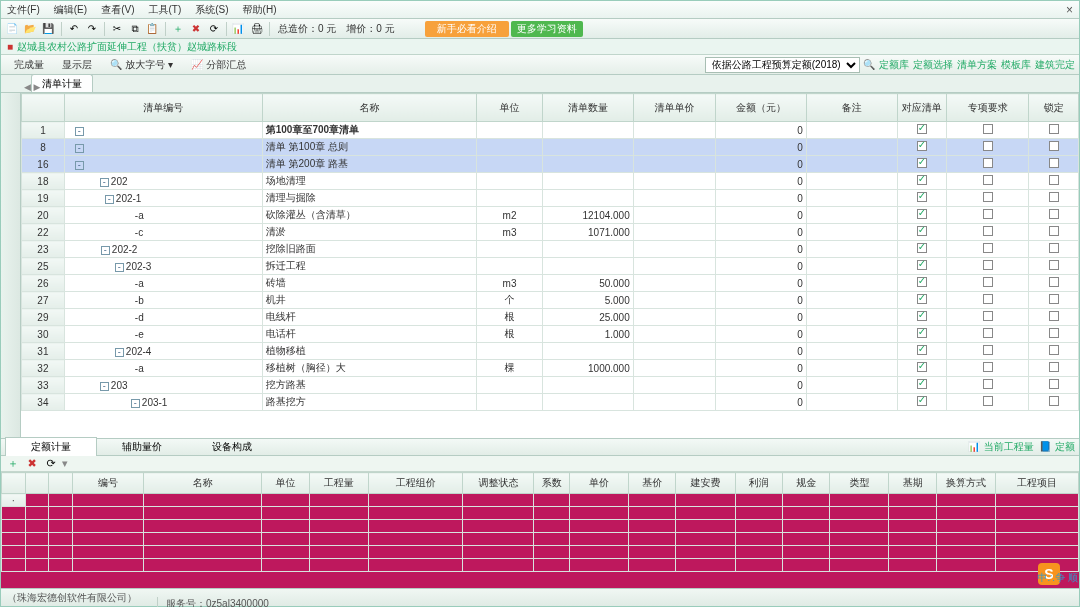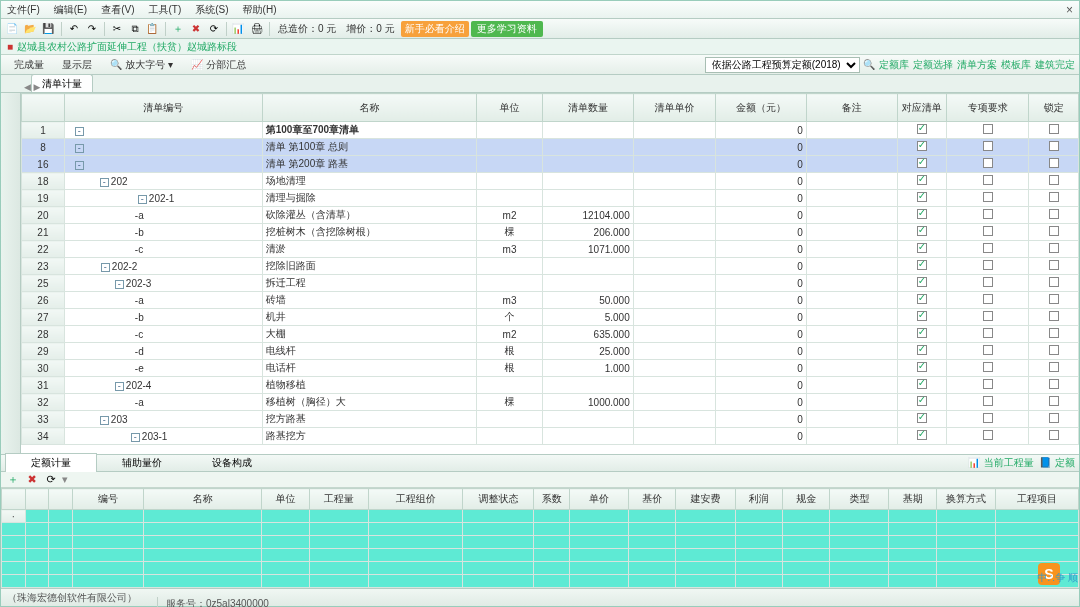--- a/index.html
+++ b/index.html
@@ -4,21 +4,21 @@
 <style>
 * { box-sizing: border-box; margin: 0; padding: 0; font-family: "Microsoft YaHei", SimSun, Arial, sans-serif; }
 body { background: #f0f0f0; font-size: 11px; overflow: hidden; }
 .app { width: 1080px; height: 607px; display: flex; flex-direction: column; background: #fff; border: 1px solid #9cb; }
 .menubar { height: 18px; background: linear-gradient(#fafdfc,#e9f3ef); border-bottom: 1px solid #b5ccc3; display: flex; gap: 14px; padding: 0 6px; font-size: 10px; align-items: center; color: #333; }
 .close-x { margin-left: auto; font-size: 12px; color: #555; cursor: pointer; }
 .toolbar1 { height: 20px; background: linear-gradient(#f7fbf9,#e2ede8); border-bottom: 1px solid #b5ccc3; display: flex; align-items: center; gap: 2px; padding: 0 4px; font-size: 10px; }
 .tb-icon { width: 16px; height: 16px; display: inline-flex; align-items: center; justify-content: center; border: 1px solid transparent; border-radius: 2px; cursor: pointer; }
 .tb-sep { width: 1px; height: 14px; background: #c0d0c8; margin: 0 2px; }
 .tb-text { color: #333; margin: 0 4px; }
-.btn-orange { background: #f7a13b; color: #fff; padding: 1px 4px; border-radius: 2px; cursor: pointer; }
+.btn-orange { background: #f7a13b; color: #fff; padding: 1px 12px; border-radius: 2px; cursor: pointer; margin-left: 24px; }
 .btn-green { background: #4fb84f; color: #fff; padding: 1px 6px; border-radius: 2px; cursor: pointer; }
 .titlebar { height: 16px; background: #eaf5f0; border-bottom: 1px solid #c0d5cb; padding: 0 6px; font-size: 10px; display: flex; align-items: center; color: #2a6; }
 .sub-toolbar { height: 20px; background: linear-gradient(#f7fbf9,#e5efe9); border-bottom: 1px solid #b5ccc3; display: flex; align-items: center; font-size: 10px; padding: 0 4px; }
 .sub-toolbar .sbtn { padding: 1px 8px; border: 1px solid transparent; cursor: pointer; color: #333; }
 .sub-right { margin-left: auto; display: flex; align-items: center; gap: 4px; }
 .dropdown { border: 1px solid #a8beb3; background: #fff; height: 16px; font-size: 10px; padding: 0 2px; min-width: 100px; }
 .link { color: #2a6; cursor: pointer; }
 .tabs { height: 18px; background: #e8f2ed; border-bottom: 1px solid #b5ccc3; display: flex; align-items: end; padding-left: 30px; }
 .tab { padding: 2px 10px 1px; border: 1px solid #b5ccc3; border-bottom: none; background: #fdfefe; font-size: 10px; margin-right: 2px; border-radius: 3px 3px 0 0; cursor: pointer; }
 .main-area { flex: 1; display: flex; min-height: 0; }
@@ -34,21 +34,21 @@
 .num { text-align: right; padding-right: 4px; }
 .ctr { text-align: center; }
 .chk { display: inline-block; width: 10px; height: 10px; border: 1px solid #888; background: #fff; position: relative; }
 .chk.on::after { content: "✓"; position: absolute; top: -3px; left: 0; font-size: 10px; color: #2a6; }
 .bold { font-weight: bold; }
 .lower-tabs { height: 18px; background: linear-gradient(#f3f9f6,#e2ede7); border-top: 1px solid #b5ccc3; border-bottom: 1px solid #b5ccc3; display: flex; align-items: center; font-size: 10px; padding: 0 4px; }
 .ltab { padding: 2px 25px; cursor: pointer; }
 .ltab.active { background: #fff; border: 1px solid #b5ccc3; border-bottom: 1px solid #fff; }
 .lower-right { margin-left: auto; display: flex; gap: 6px; align-items: center; }
 .lower-tb { height: 16px; background: #eef6f1; border-bottom: 1px solid #c5d7ce; display: flex; align-items: center; padding: 0 4px; gap: 3px; }
-.lower-grid-wrap { height: 100px; overflow: auto; background: #5eead4; }
+.lower-grid-wrap { height: 116px; overflow: auto; background: #be185d; }
 table.grid2 { border-collapse: collapse; width: 100%; table-layout: fixed; }
 table.grid2 th { background: linear-gradient(#f4faf7,#e2ede7); border: 1px solid #c0d5cb; font-weight: normal; font-size: 10px; padding: 3px 2px; color: #333; }
 table.grid2 td { border: 1px solid #d8e4de; height: 13px; }
 .statusbar { height: 18px; background: linear-gradient(#f0f7f3,#e0ebe5); border-top: 1px solid #b5ccc3; display: flex; align-items: center; font-size: 10px; padding: 0 6px; gap: 20px; color: #555; }
 .status-segment { border-left: 1px solid #c0d0c8; padding-left: 8px; margin-top: 13px; }
 .logo-s { position: absolute; right: 20px; bottom: 22px; width: 22px; height: 22px; background: #f7931e; border-radius: 4px; color: #fff; display: flex; align-items: center; justify-content: center; font-weight: bold; font-size: 14px; }
 .bubble { position: absolute; right: 2px; bottom: 22px; font-size: 10px; color: #39c; }
 </style>
 </head>
 <body>
@@ -194,21 +194,21 @@
               <td class="num"></td>
               <td class="num"></td>
               <td class="num">0</td>
               <td></td>
               <td class="ctr"><span class="chk on"></span></td>
               <td class="ctr"><span class="chk"></span></td>
               <td class="ctr"><span class="chk"></span></td>
             </tr>
             <tr>
               <td class="rownum">19</td>
-              <td class="col-code" style="padding-left: 73px;"><span class="tree-exp">-</span>202-1</td>
+              <td class="col-code" style="padding-left: 40px;"><span class="tree-exp">-</span>202-1</td>
               <td>清理与掘除</td>
               <td class="ctr"></td>
               <td class="num"></td>
               <td class="num"></td>
               <td class="num">0</td>
               <td></td>
               <td class="ctr"><span class="chk on"></span></td>
               <td class="ctr"><span class="chk"></span></td>
               <td class="ctr"><span class="chk"></span></td>
             </tr>
@@ -219,33 +219,20 @@
               <td class="ctr">m2</td>
               <td class="num">12104.000</td>
               <td class="num"></td>
               <td class="num">0</td>
               <td></td>
               <td class="ctr"><span class="chk on"></span></td>
               <td class="ctr"><span class="chk"></span></td>
               <td class="ctr"><span class="chk"></span></td>
             </tr>
             <tr>
-              <td class="rownum">21</td>
-              <td class="col-code" style="padding-left: 70px;">-b</td>
-              <td>挖桩树木（含挖除树根）</td>
-              <td class="ctr">棵</td>
-              <td class="num">206.000</td>
-              <td class="num"></td>
-              <td class="num">0</td>
-              <td></td>
-              <td class="ctr"><span class="chk on"></span></td>
-              <td class="ctr"><span class="chk"></span></td>
-              <td class="ctr"><span class="chk"></span></td>
-            </tr>
-            <tr>
               <td class="rownum">22</td>
               <td class="col-code" style="padding-left: 70px;">-c</td>
               <td>清淤</td>
               <td class="ctr">m3</td>
               <td class="num">1071.000</td>
               <td class="num"></td>
               <td class="num">0</td>
               <td></td>
               <td class="ctr"><span class="chk on"></span></td>
               <td class="ctr"><span class="chk"></span></td>
@@ -289,33 +276,20 @@
               <td class="ctr"><span class="chk on"></span></td>
               <td class="ctr"><span class="chk"></span></td>
               <td class="ctr"><span class="chk"></span></td>
             </tr>
             <tr>
               <td class="rownum">27</td>
               <td class="col-code" style="padding-left: 70px;">-b</td>
               <td>机井</td>
               <td class="ctr">个</td>
               <td class="num">5.000</td>
-              <td class="num"></td>
-              <td class="num">0</td>
-              <td></td>
-              <td class="ctr"><span class="chk on"></span></td>
-              <td class="ctr"><span class="chk"></span></td>
-              <td class="ctr"><span class="chk"></span></td>
-            </tr>
-            <tr>
-              <td class="rownum">28</td>
-              <td class="col-code" style="padding-left: 70px;">-c</td>
-              <td>大棚</td>
-              <td class="ctr">m2</td>
-              <td class="num">635.000</td>
               <td class="num"></td>
               <td class="num">0</td>
               <td></td>
               <td class="ctr"><span class="chk on"></span></td>
               <td class="ctr"><span class="chk"></span></td>
               <td class="ctr"><span class="chk"></span></td>
             </tr>
             <tr>
               <td class="rownum">29</td>
               <td class="col-code" style="padding-left: 70px;">-d</td>

